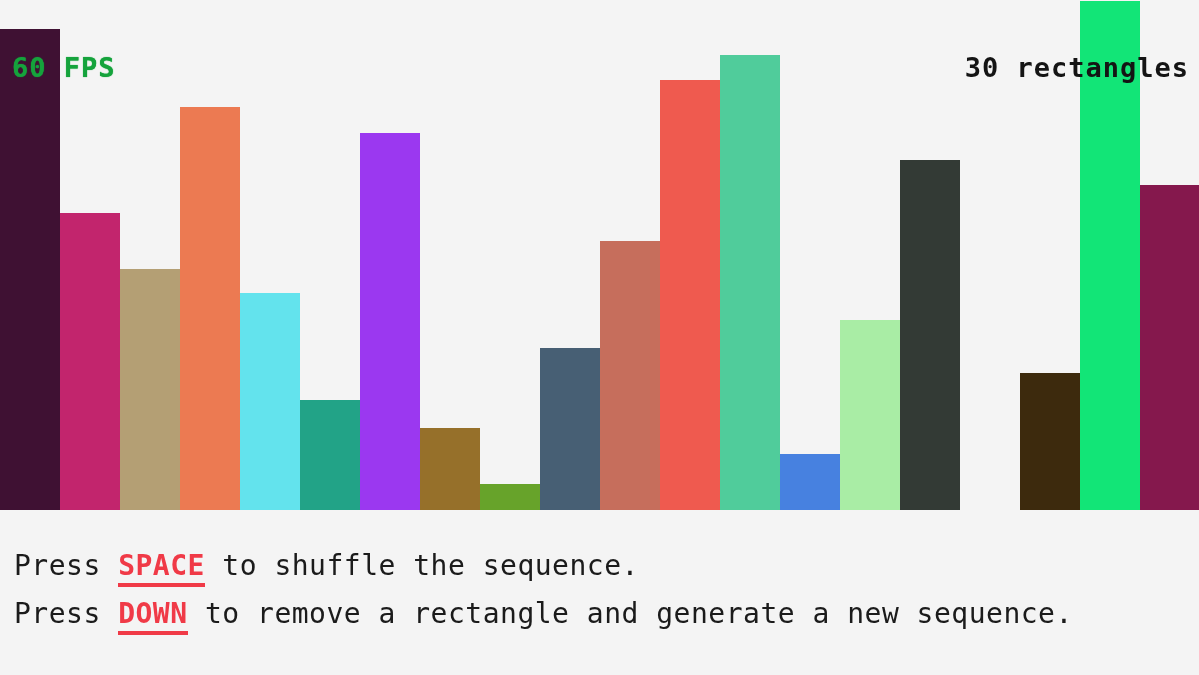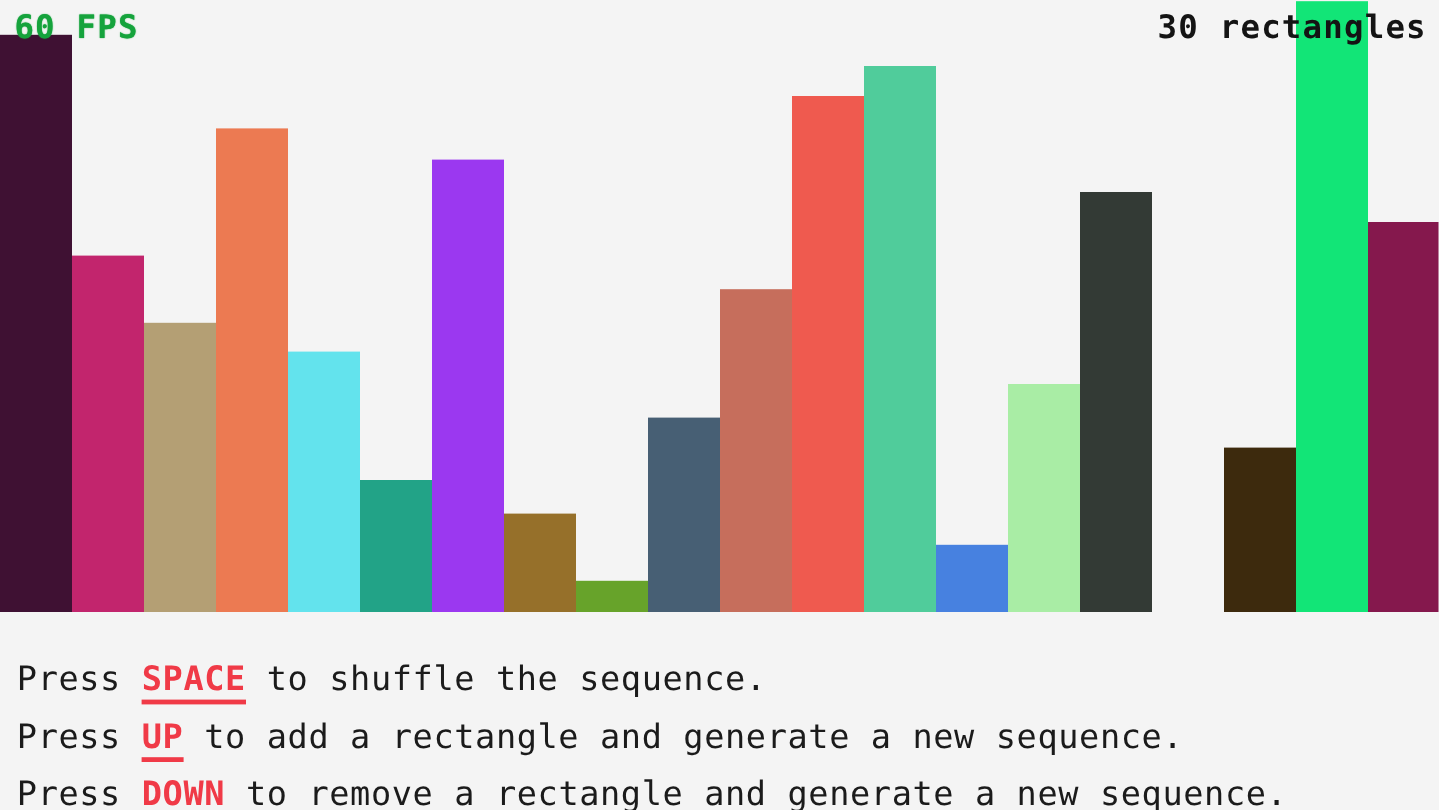--- a/index.html
+++ b/index.html
@@ -32,20 +32,21 @@
     box-sizing: border-box;
   }
 
   
   .hud {
     position: absolute;
     white-space: nowrap;
     font-family: "DejaVu Sans Mono", "Liberation Mono", monospace;
     font-weight: 700;
     letter-spacing: 1px;
+    margin-top: 44px;
   }
   #fps-counter {
     left: 12px;
     top: 8px;
     font-size: 27px;
     color: #15a33c;
     text-shadow: 0 0 1px #15a33c;
   }
   #rect-count {
     right: 10px;
@@ -106,17 +107,16 @@
       <div class="bar" style="left: 1020px; width: 60px; height: 137px; background: rgb(61, 42, 13);"></div>
       <div class="bar" style="left: 1080px; width: 60px; height: 509px; background: rgb(18, 229, 119);"></div>
       <div class="bar" style="left: 1140px; width: 59px; height: 325px; background: rgb(133, 24, 77);"></div>
     </div>
 
   <div class="hud" id="fps-counter">60 FPS</div>
   <div class="hud" id="rect-count">30 rectangles</div>
 
   <div id="instructions">
       <div class="instr-line"><span class="instr-seg">Press </span><span class="key">SPACE</span><span class="instr-seg"> to shuffle the sequence.</span></div>
-      <div class="instr-line"><span class="instr-seg">Press </span><span class="key">UP</span><span class="instr-seg"> to add a rectangle and generate a new sequence.</span></div>
       <div class="instr-line"><span class="instr-seg">Press </span><span class="key">DOWN</span><span class="instr-seg"> to remove a rectangle and generate a new sequence.</span></div>
     </div>
 
 </div>
 
 </body></html>

